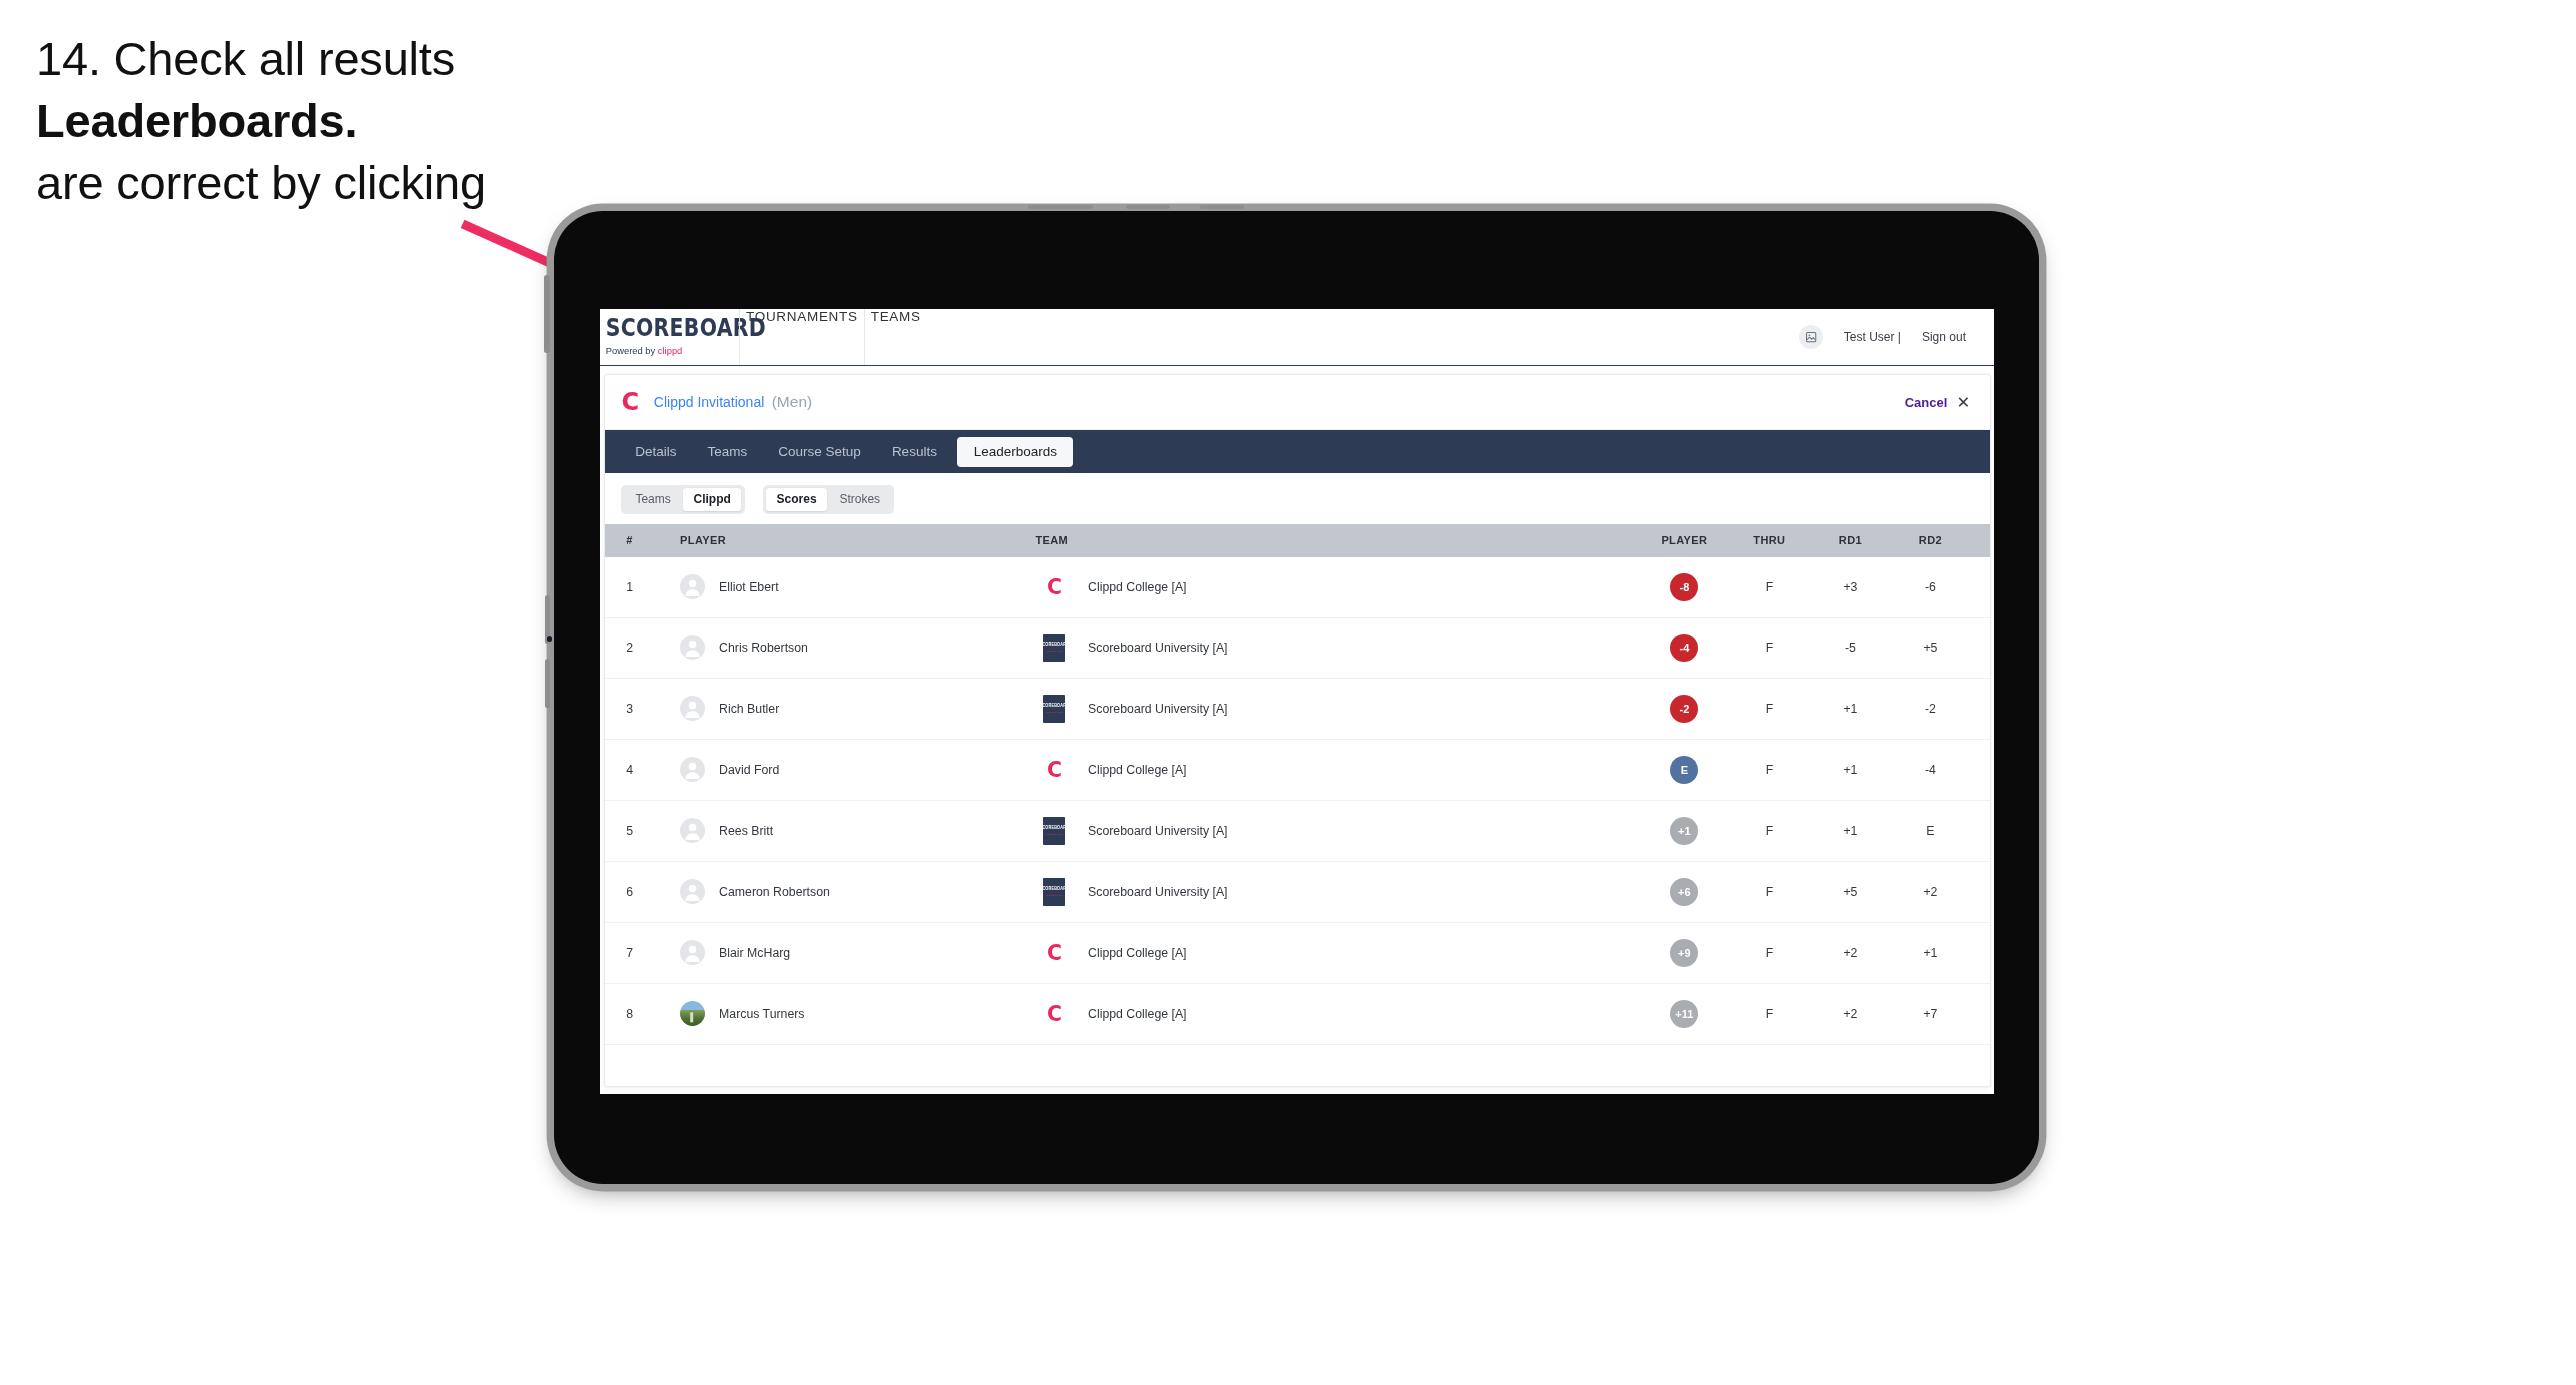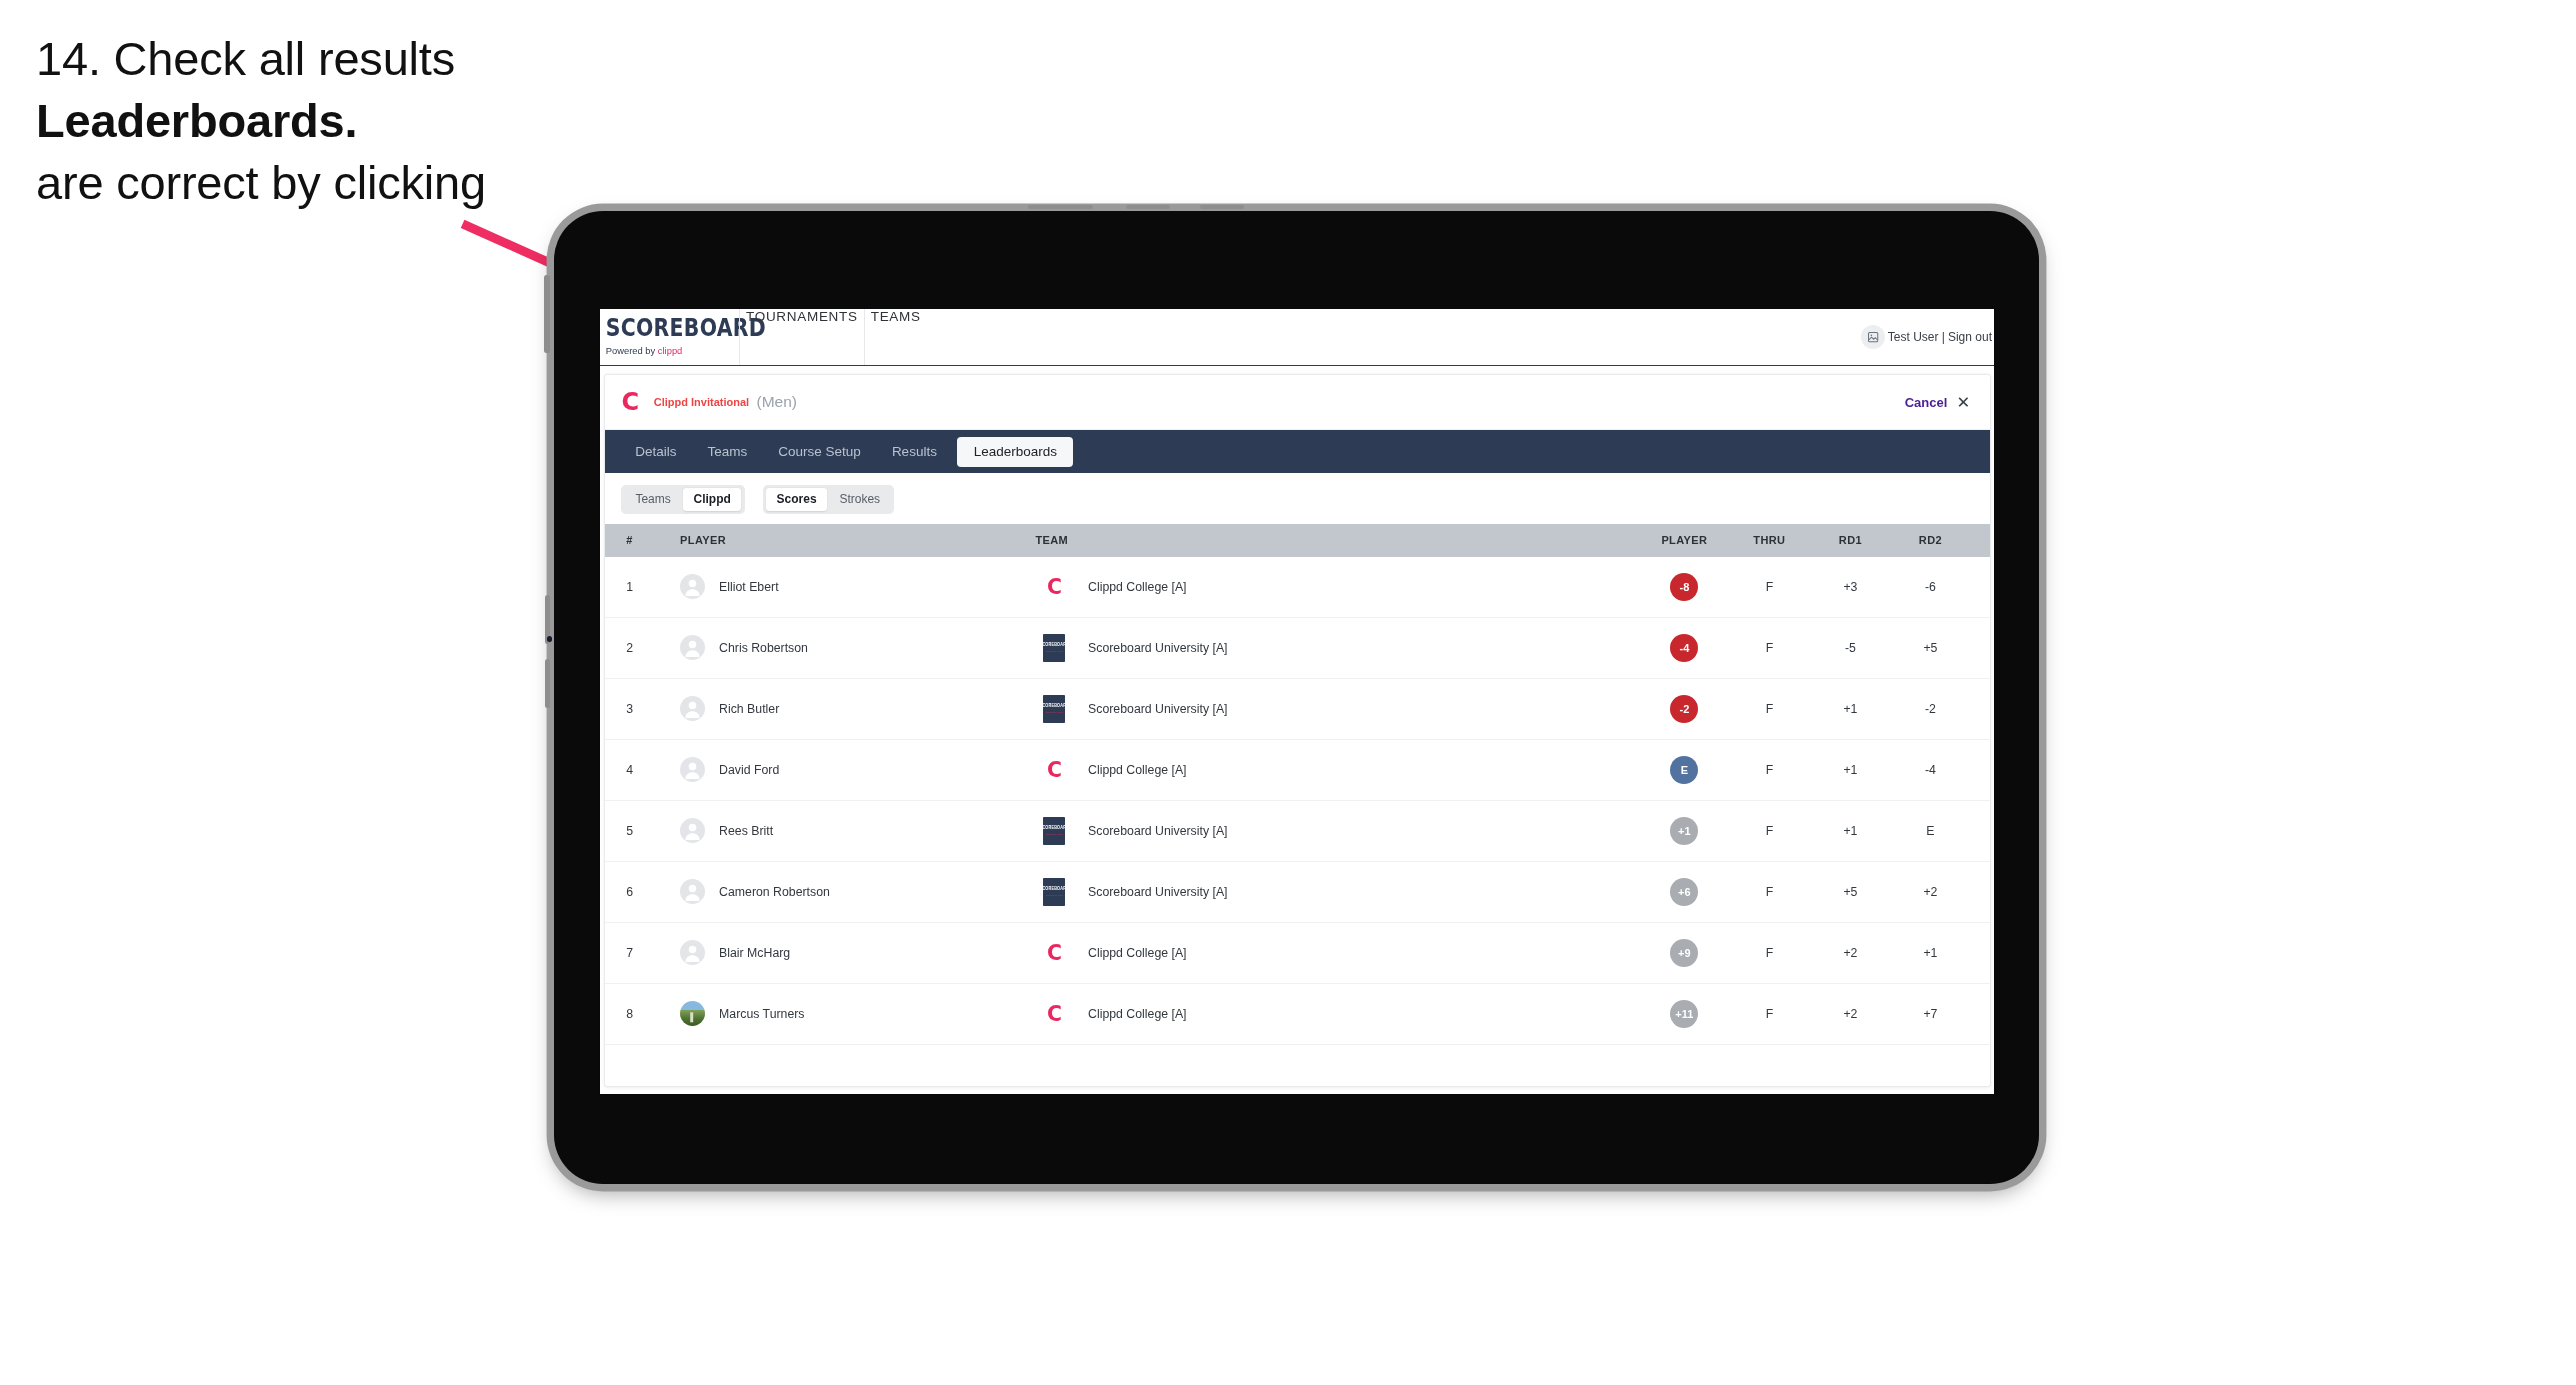--- a/index.html
+++ b/index.html
@@ -126,22 +126,22 @@
     position: relative;
   }
   .topnav.active {
     border-left: 0.8px solid #e6e8ea;
     border-right: 0.8px solid #e6e8ea;
   }
   #appbar-right {
     margin-left: auto;
     display: flex;
     align-items: center;
-    padding-right: 2px;
-    gap: 3px;
+    padding-right: 28px;
+    gap: 21px;
   }
   #avatar-circle {
     width: 24px; height: 24px; border-radius: 50%;
     background: #eceef0;
     display: flex; align-items: center; justify-content: center;
   }
   #user-name { font-size: 12px; color: #3a4048; }
   #signout { font-size: 12px; color: #3a4048; cursor: pointer; }
 
   
@@ -162,21 +162,21 @@
     border-bottom: 0.8px solid #eef0f2;
   }
   #clippd-c {
     font-family: "DejaVu Sans", sans-serif;
     font-weight: 700;
     font-size: 24px;
     color: #e8285e;
     line-height: 1;
     margin-right: 14.7px;
   }
-  #tourn-title { font-size: 11px; color: #ef4444; font-weight: bold; }
+  #tourn-title { font-size: 14px; color: #3b82f6; }
   #tourn-gender { font-size: 15.5px; color: #9aa3ae; margin-left: 7.4px; }
   #cancel-wrap {
     margin-left: auto;
     display: flex; align-items: center; gap: 9px;
     cursor: pointer;
   }
   #cancel-label { font-size: 13px; color: #4c1d95; font-weight: bold; }
   #cancel-x { font-size: 16.4px; color: #3a4048; line-height: 1; }
 
   

